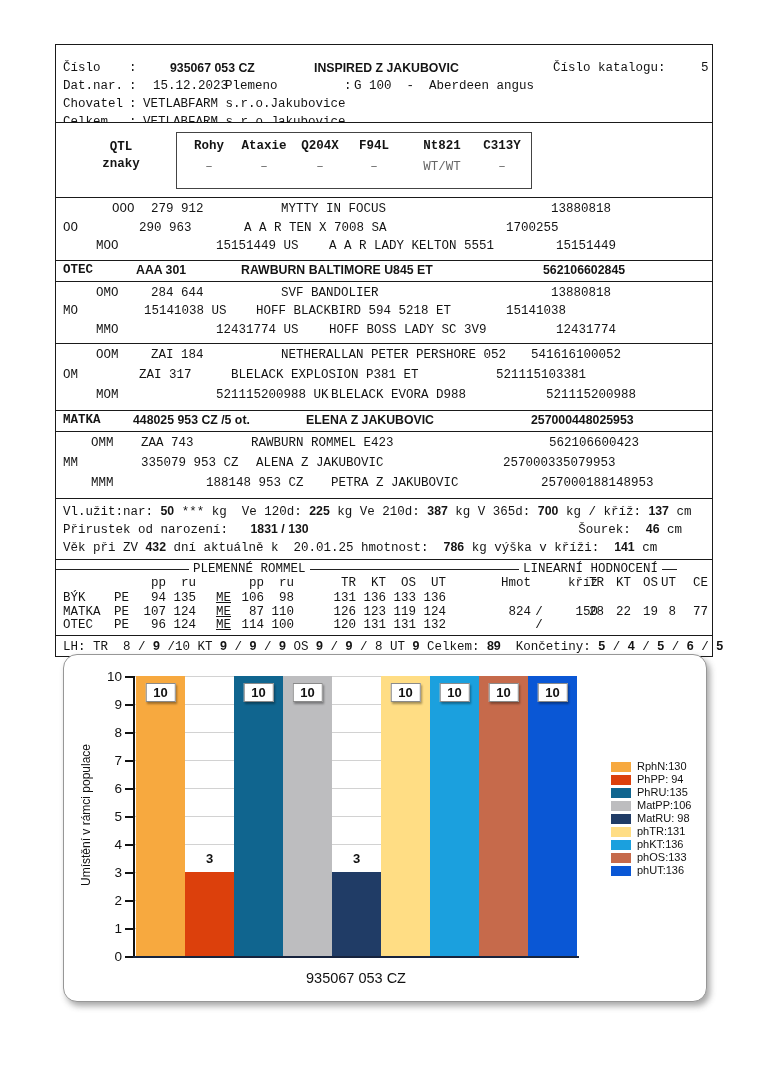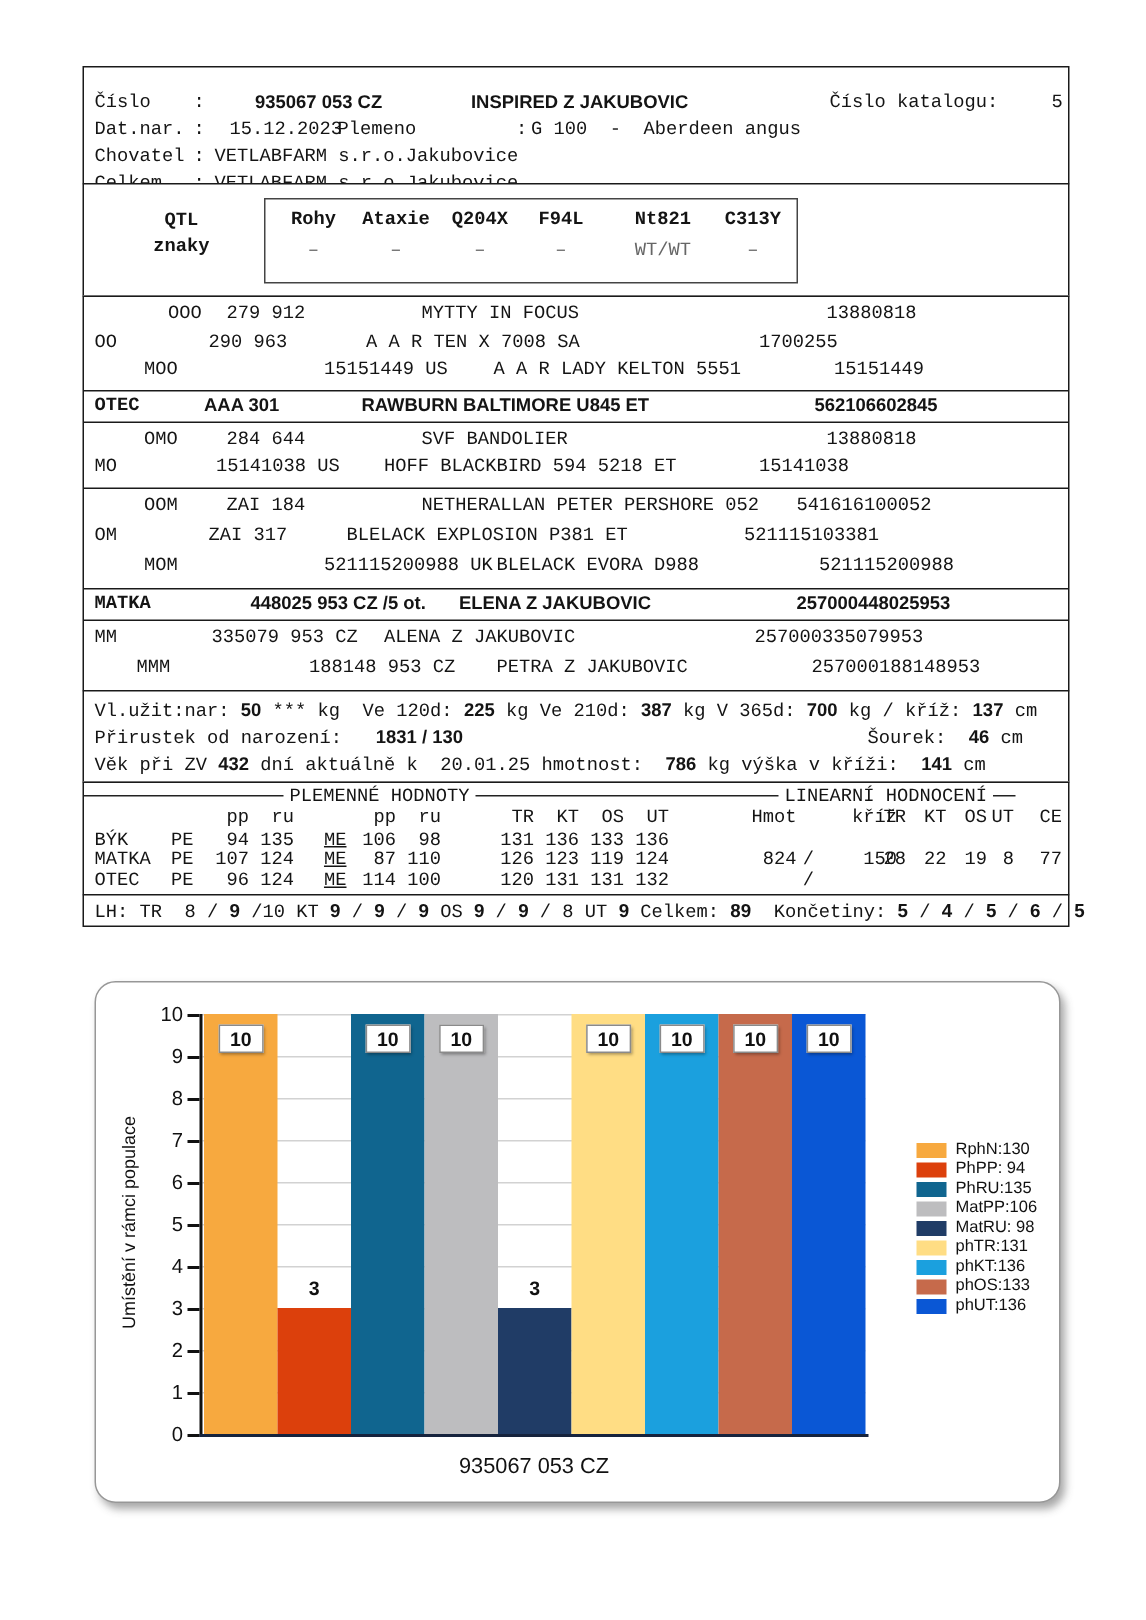--- a/index.html
+++ b/index.html
@@ -179,20 +179,26 @@
           <span style="left:95px">284 644</span>
           <span style="left:225px">SVF BANDOLIER</span>
           <span style="left:495px">13880818</span>
         </div>
         <div class="pline">
           <span style="left:7px">MO</span>
           <span style="left:88px">15141038 US</span>
           <span style="left:200px">HOFF BLACKBIRD 594 5218 ET</span>
           <span style="left:450px">15141038</span>
         </div>
+        <div class="pline">
+          <span style="left:40px">MMO</span>
+          <span style="left:160px">12431774 US</span>
+          <span style="left:273px">HOFF BOSS LADY SC 3V9</span>
+          <span style="left:500px">12431774</span>
+        </div>
       </div>
       <div class="pgrp">
         <div class="pline tall">
           <span style="left:40px">OOM</span>
           <span style="left:95px">ZAI 184</span>
           <span style="left:225px">NETHERALLAN PETER PERSHORE 052</span>
           <span style="left:475px">541616100052</span>
         </div>
         <div class="pline tall">
           <span style="left:7px">OM</span>
@@ -202,25 +208,31 @@
         </div>
         <div class="pline tall">
           <span style="left:40px">MOM</span>
           <span style="left:160px">521115200988 UK</span>
           <span style="left:275px">BLELACK EVORA D988</span>
           <span style="left:490px">521115200988</span>
         </div>
       </div>
       <div class="prow-main">
         <span style="left:7px" class="bm">MATKA</span>
-        <span style="left:111px" class="bv">448025 953 CZ /5 ot.</span>
+        <span style="left:77px" class="bv">448025 953 CZ /5 ot.</span>
         <span style="left:250px" class="bv">ELENA Z JAKUBOVIC</span>
         <span style="left:475px" class="bv">257000448025953</span>
       </div>
       <div class="pgrp">
+        <div class="pline tall">
+          <span style="left:35px">OMM</span>
+          <span style="left:85px">ZAA 743</span>
+          <span style="left:195px">RAWBURN ROMMEL E423</span>
+          <span style="left:493px">562106600423</span>
+        </div>
         <div class="pline tall">
           <span style="left:7px">MM</span>
           <span style="left:85px">335079 953 CZ</span>
           <span style="left:200px">ALENA Z JAKUBOVIC</span>
           <span style="left:447px">257000335079953</span>
         </div>
         <div class="pline tall">
           <span style="left:35px">MMM</span>
           <span style="left:150px">188148 953 CZ</span>
           <span style="left:275px">PETRA Z JAKUBOVIC</span>
@@ -234,21 +246,21 @@
       <div class="uline uline-flex">
         <span><span>Přirustek od narození:   </span><span class="b bv">1831 / 130</span></span>
         <span><span>Šourek:  </span><span class="b bv">46</span><span> cm</span></span>
       </div>
       <div class="uline"><span>Věk při ZV </span><span class="b bv">432</span><span> dní aktuálně k  20.01.25 hmotnost:  </span><span class="b bv">786</span><span> kg výška v kříži:  </span><span class="b bv">141</span><span> cm</span></div>
     </div>
 
     <div class="sec sec-plem">
       <div class="plem-title">
         <div class="pdash d1"></div>
-        <div class="pt">PLEMENNÉ HODNOTY</div>
+        <div class="pt">PLEMENNÉ ROMMEL</div>
         <div class="pdash d2"></div>
         <div class="pt">LINEARNÍ HODNOCENÍ</div>
         <div class="pdash d3"></div>
       </div>
       <div class="prow phead">
         <span class="c-pp">pp</span>
         <span class="c-ru">ru</span>
         <span class="c-pp2">pp</span>
         <span class="c-ru2">ru</span>
         <span class="c-tr">TR</span>

